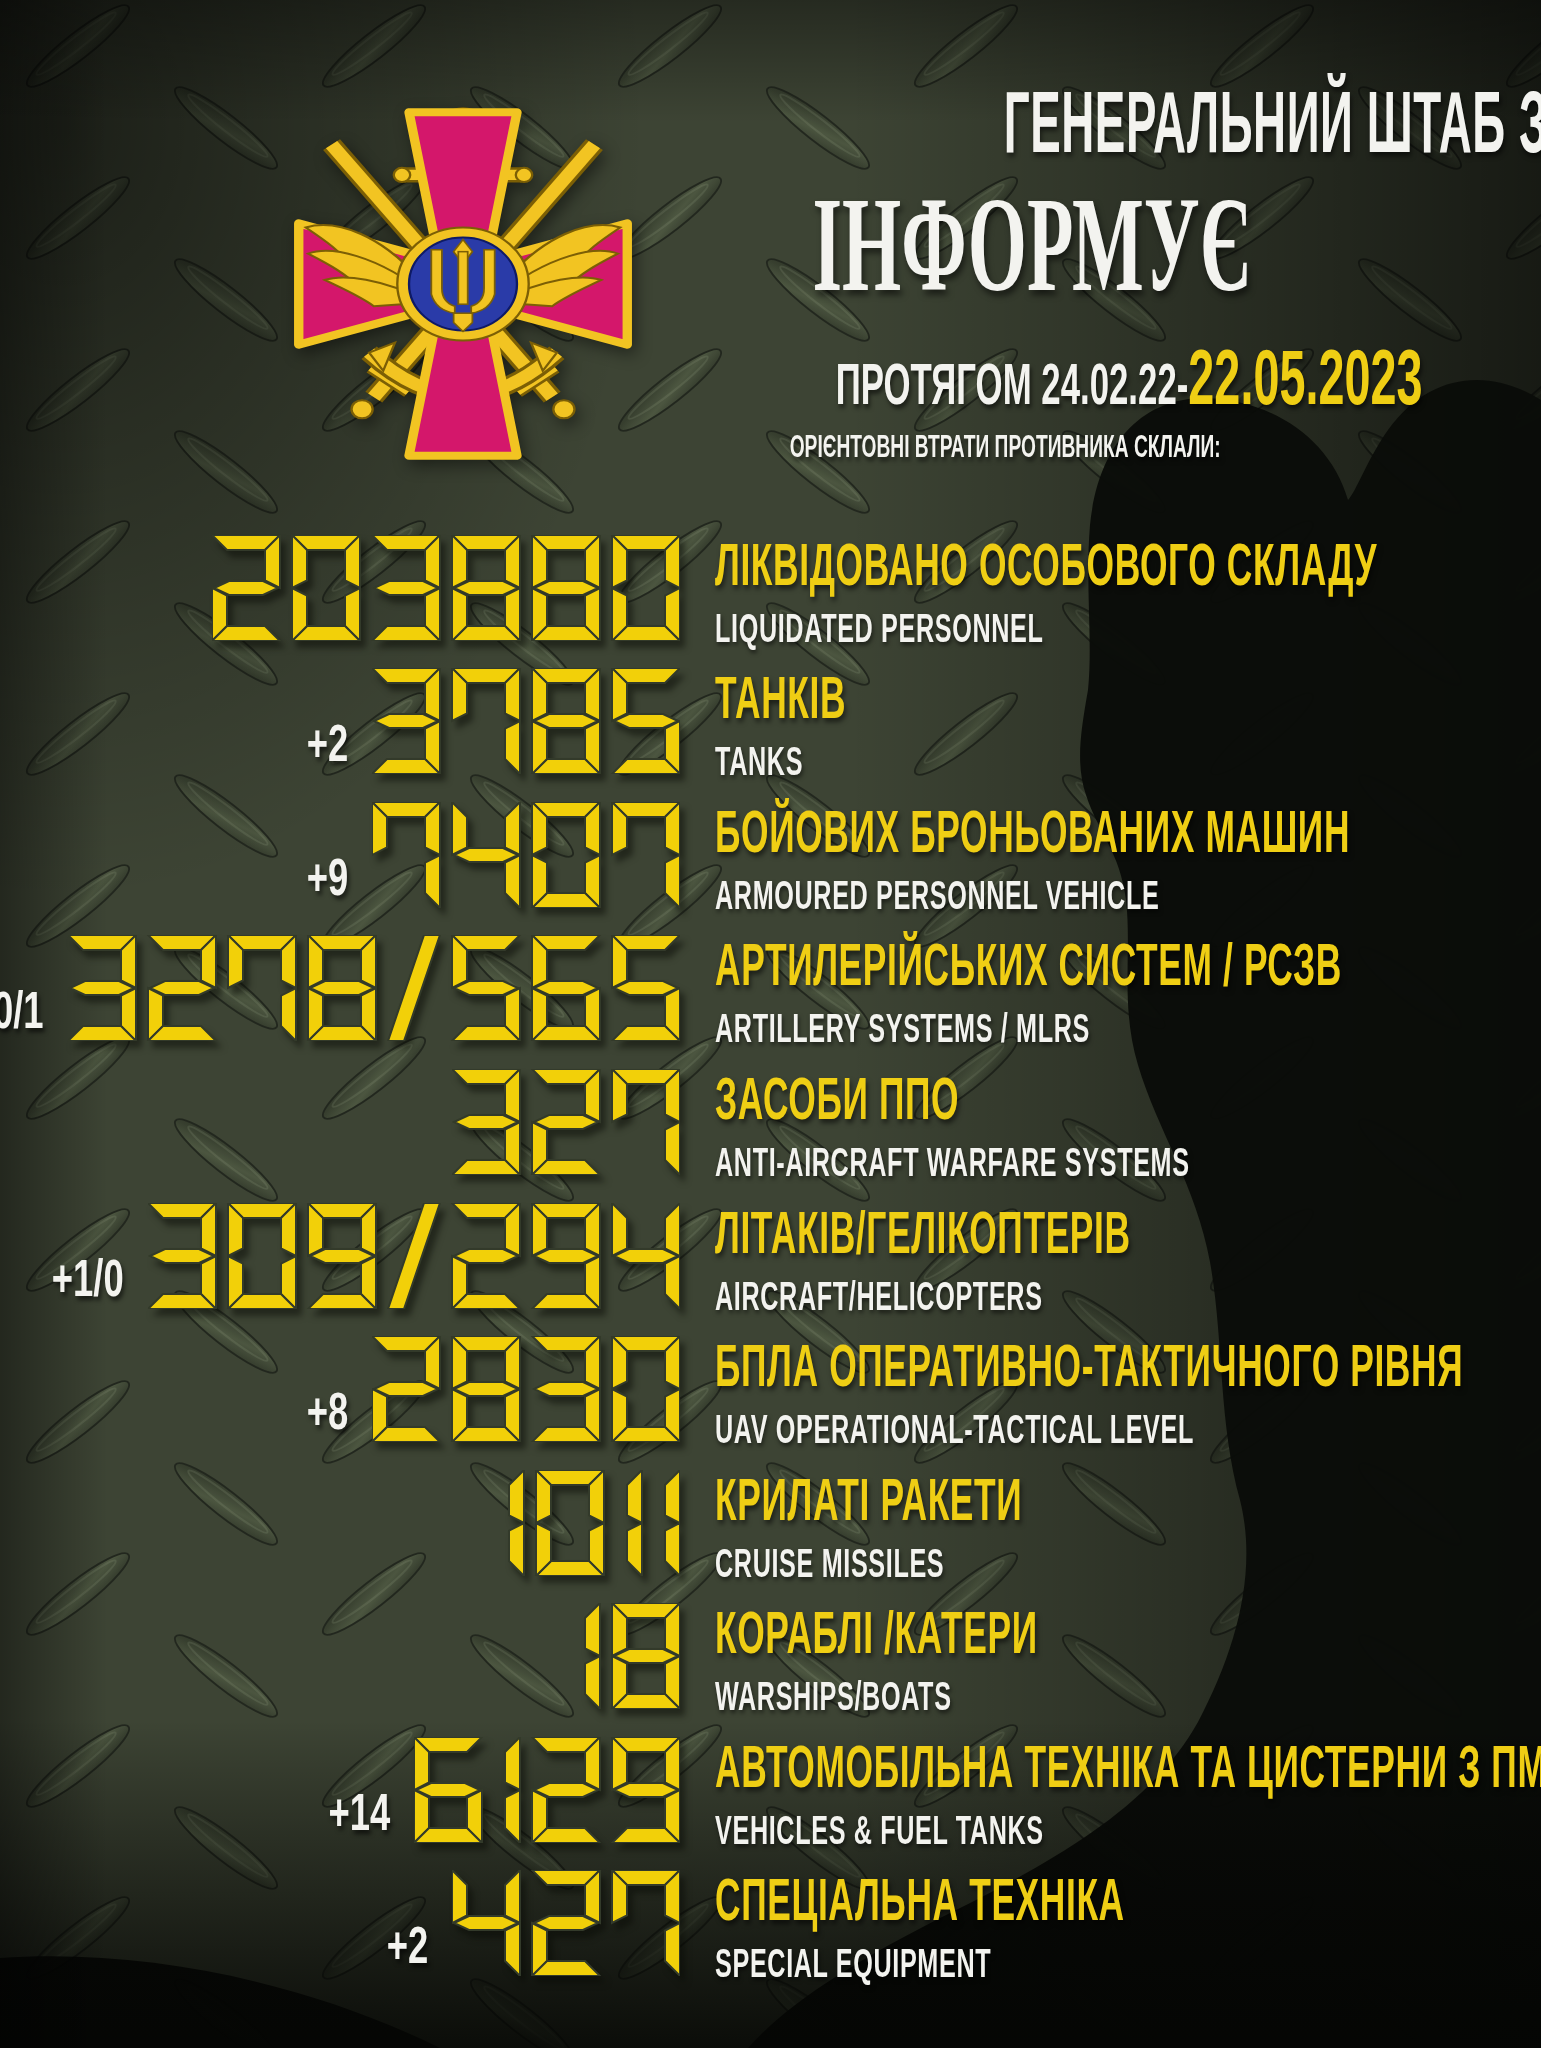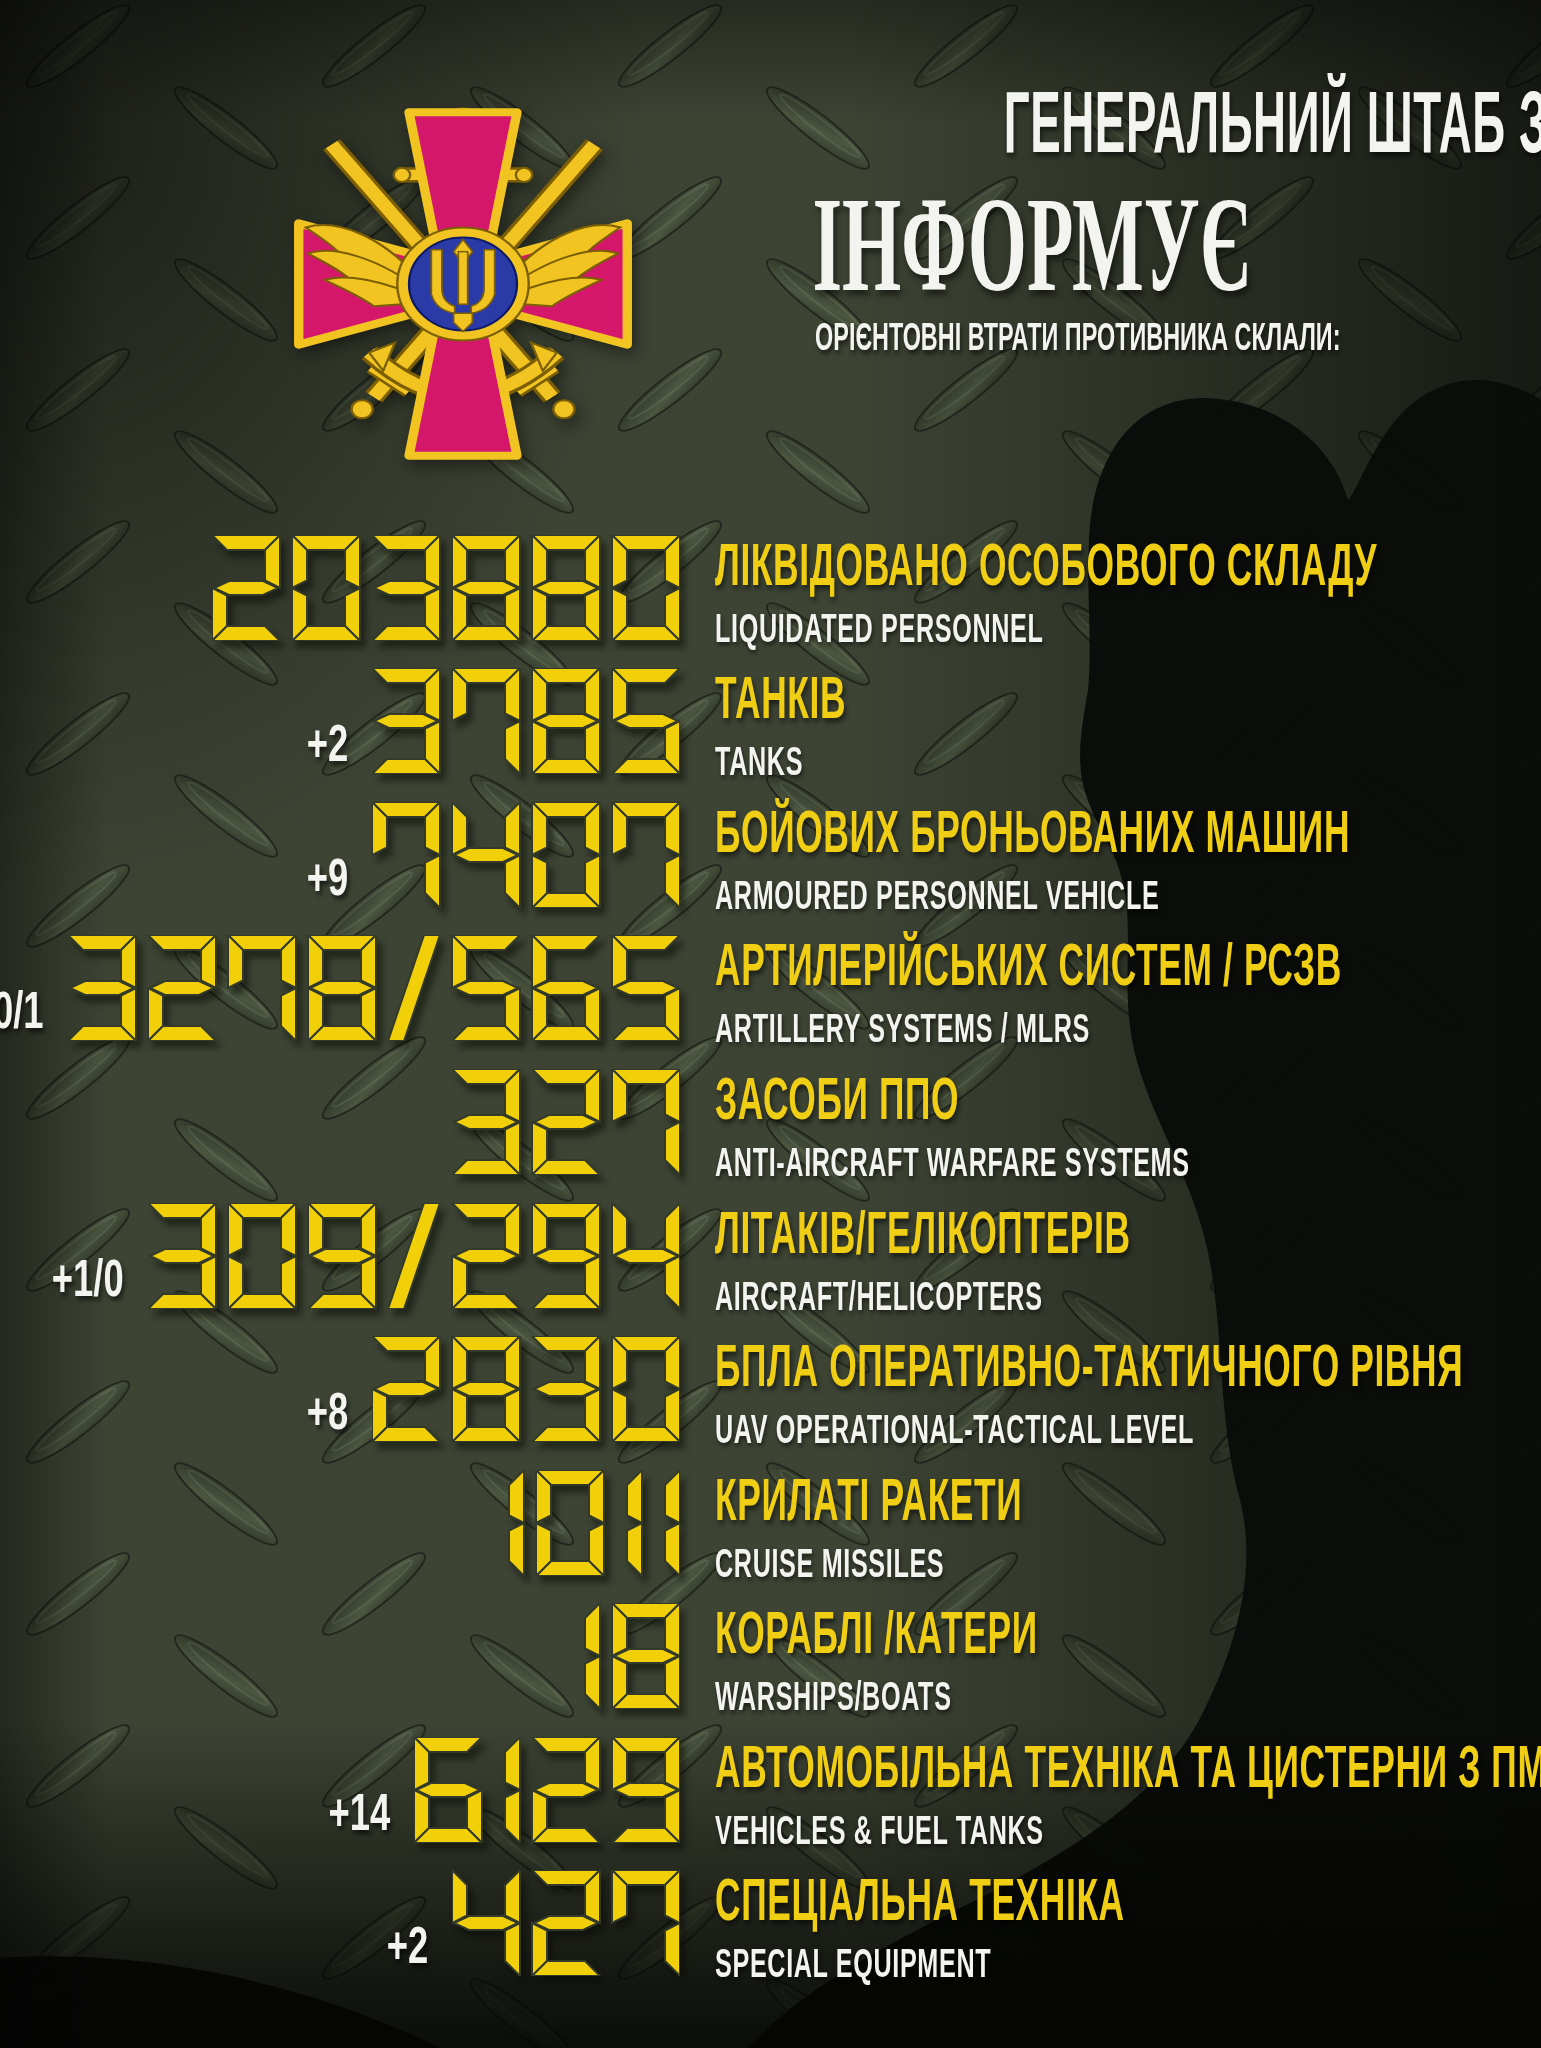--- a/index.html
+++ b/index.html
@@ -16,21 +16,21 @@
   .title-line{font-size:88px;font-weight:bold;line-height:1.04;letter-spacing:1px;
     text-shadow:3px 4px 8px rgba(0,0,0,.55);}
   .title-line>span{display:inline-block;transform:scaleX(.52);transform-origin:center top;white-space:nowrap;}
   .subtitle-line{font-size:136px;font-weight:bold;line-height:1.0;margin-top:8px;
     text-shadow:4px 5px 9px rgba(0,0,0,.55);font-family:Liberation Serif, serif;}
   .subtitle-line>span{display:inline-block;transform:scaleX(.56);transform-origin:center top;white-space:nowrap;}
   .period-line{margin-top:26px;line-height:1;}
   .period-wrap{display:inline-block;transform:scaleX(.6);transform-origin:center top;white-space:nowrap;}
   .period-prefix{font-size:58px;font-weight:bold;color:#f3f3ef;text-shadow:3px 4px 6px rgba(0,0,0,.55);}
   .period-date{font-size:78px;font-weight:bold;color:#EFCE14;text-shadow:3px 4px 6px rgba(0,0,0,.55);}
-  .note-line{margin-top:5px;font-size:39px;font-weight:bold;line-height:1;
+  .note-line{margin-top:14px;font-size:32px;font-weight:bold;line-height:1;
     text-shadow:3px 4px 6px rgba(0,0,0,.55);}
   .note-line>span{display:inline-block;transform:scaleX(.6);transform-origin:center top;white-space:nowrap;}
   
   .row{position:absolute;left:0;width:1541px;height:126px;}
   .num-wrap{position:absolute;left:0;top:0;width:680px;height:106px;
     display:flex;align-items:flex-end;justify-content:flex-end;gap:24px;}
   .delta{font-size:52px;font-weight:bold;color:#f3f3ef;line-height:1;padding-bottom:5px;
     transform:scaleX(.7);transform-origin:right bottom;white-space:nowrap;
     text-shadow:3px 4px 5px rgba(0,0,0,.6);}
   .delta-col{display:flex;flex-direction:column;align-items:center;gap:12px;padding-bottom:2px;}
@@ -175,20 +175,25 @@
     </g>
   </svg>
 
   <div class="header-col">
     <div class="title-line">
       <span>ГЕНЕРАЛЬНИЙ ШТАБ ЗС УКРАЇНИ</span>
     </div>
     <div class="subtitle-line">
       <span>ІНФОРМУЄ</span>
     </div>
+    <div class="period-line">
+      <span class="period-wrap">
+        <span class="period-prefix">ПРОТЯГОМ 24.02.22-</span><span class="period-date">22.05.2023</span>
+      </span>
+    </div>
     <div class="note-line">
       <span>ОРІЄНТОВНІ ВТРАТИ ПРОТИВНИКА СКЛАЛИ:</span>
     </div>
   </div>
 
   <div class="row" style="top:535px">
     <div class="num-wrap">
       <span class="seg">
           <svg width="468" height="106" viewBox="0 0 468 106">
             <polygon points="0,0 68,0 53,15 15,15" fill="#F2D009" stroke="#333a2a" stroke-width="2"></polygon>

